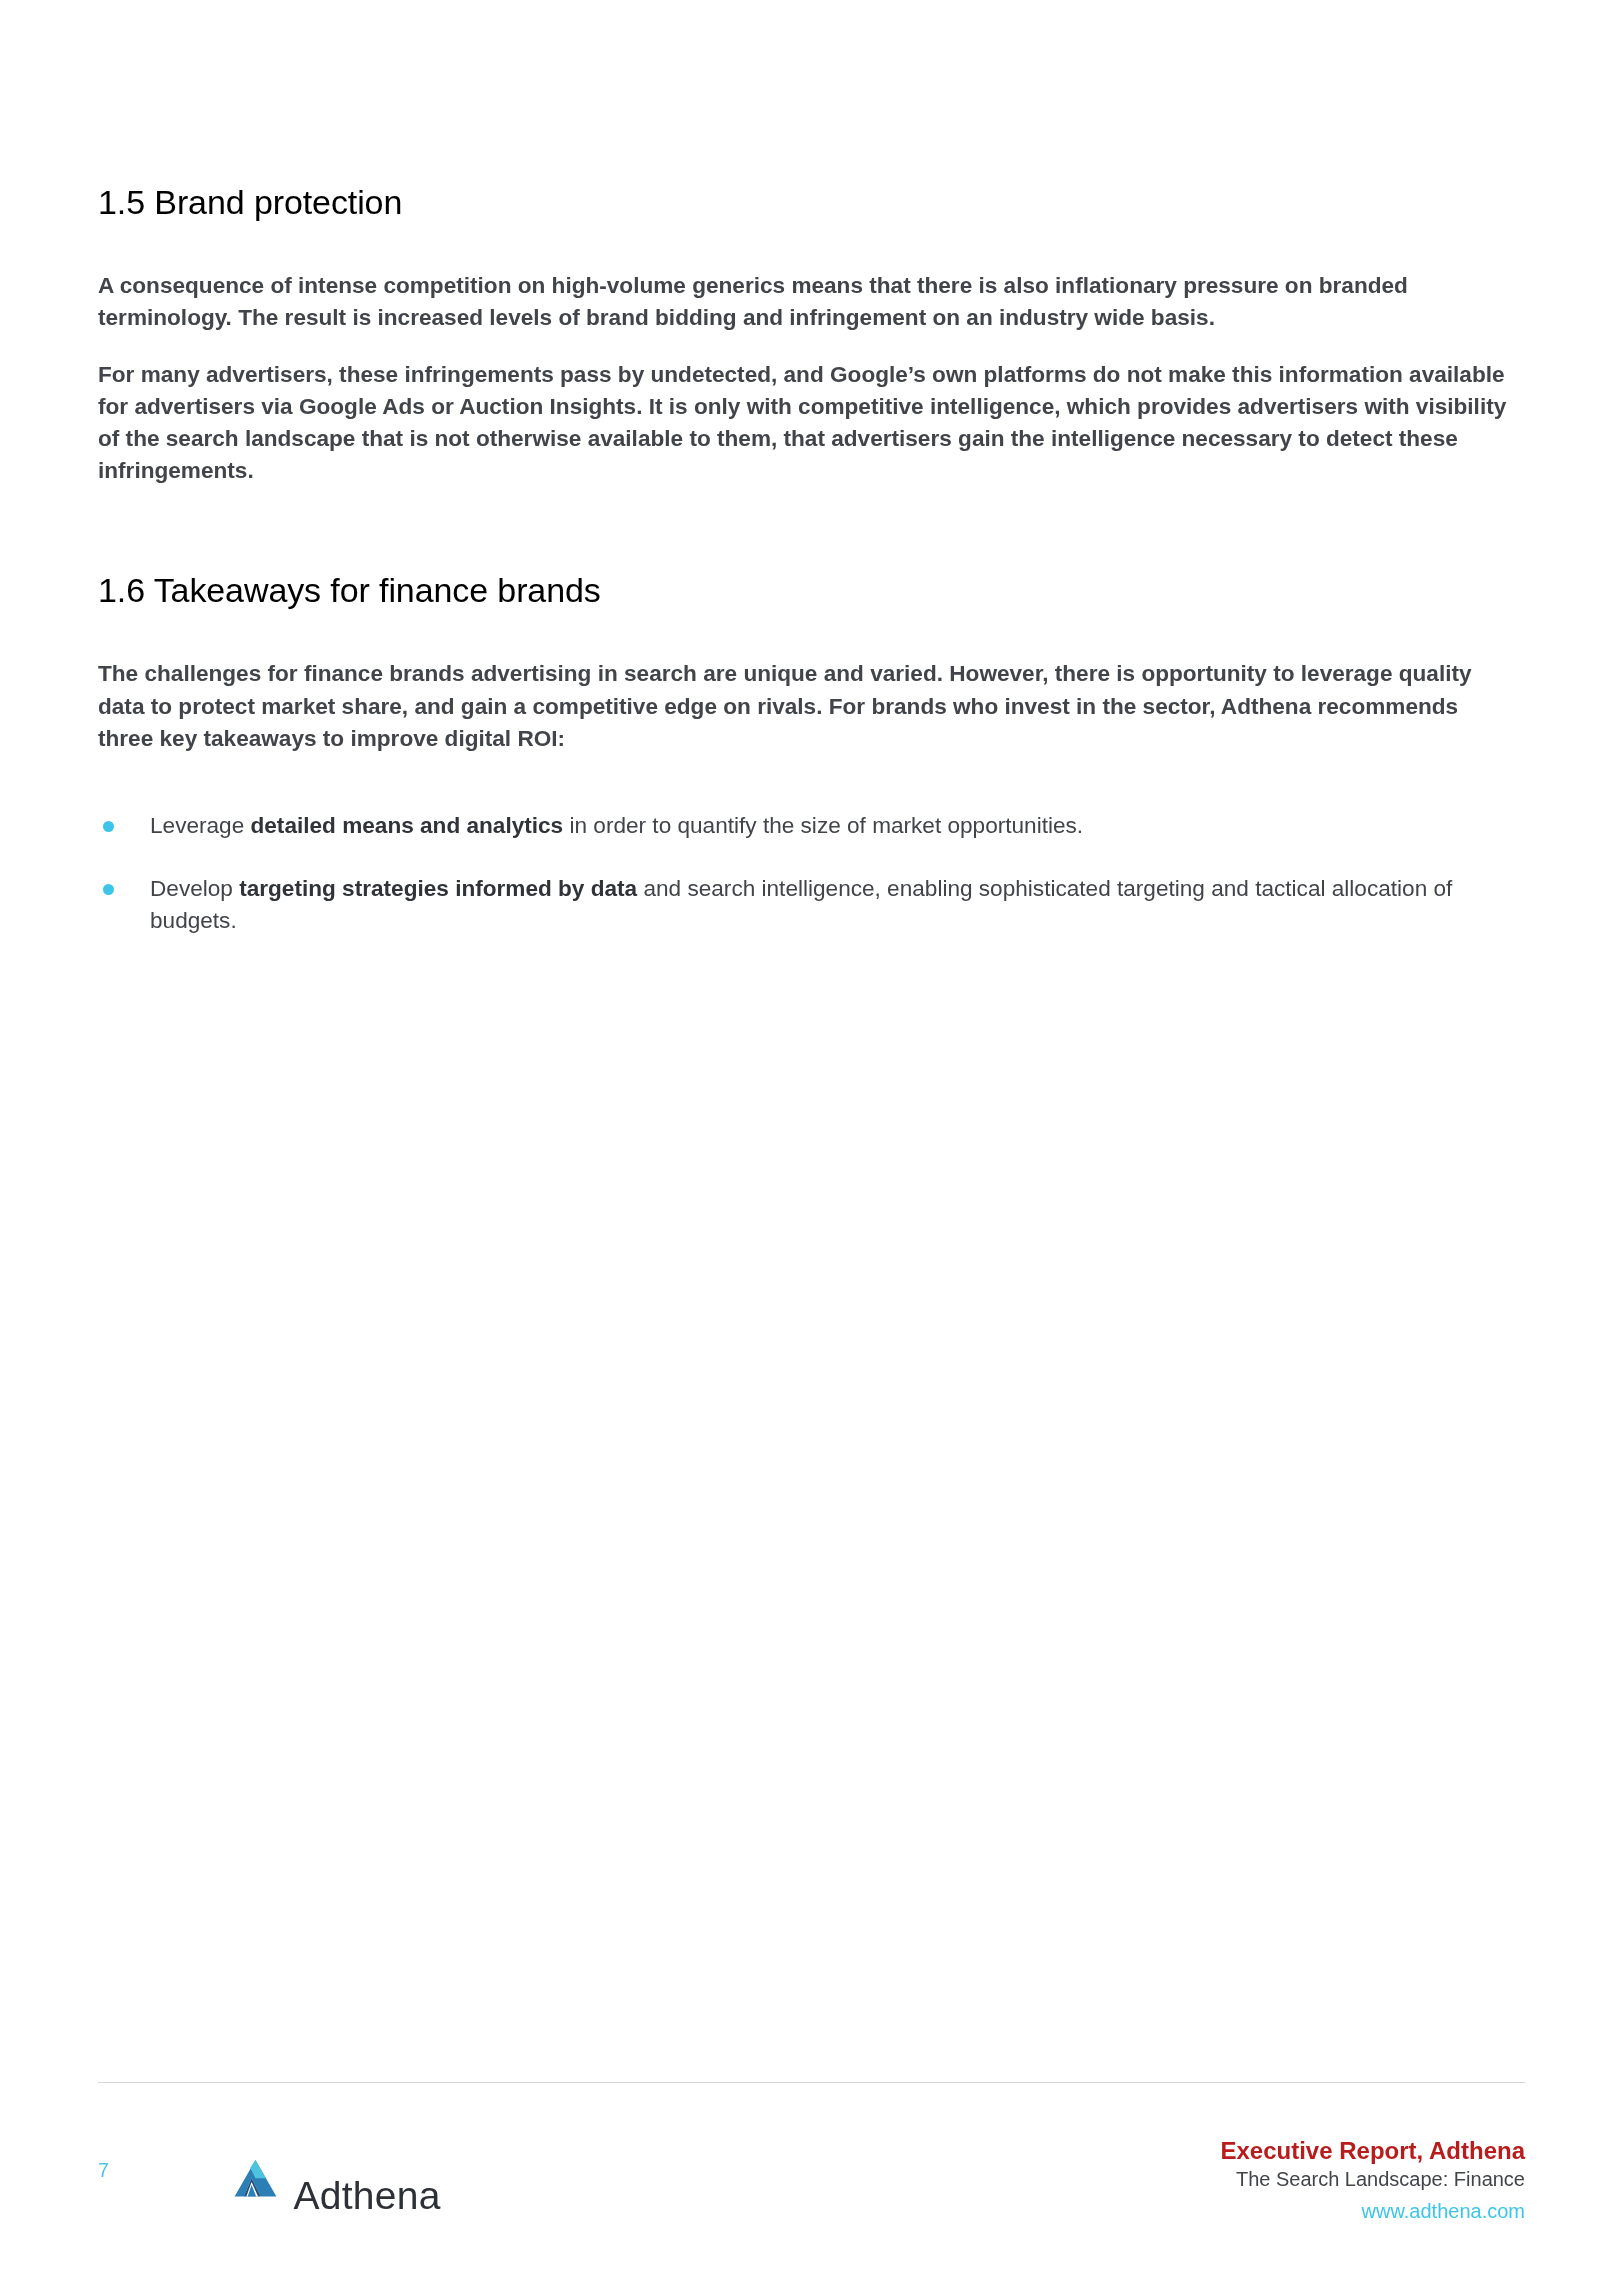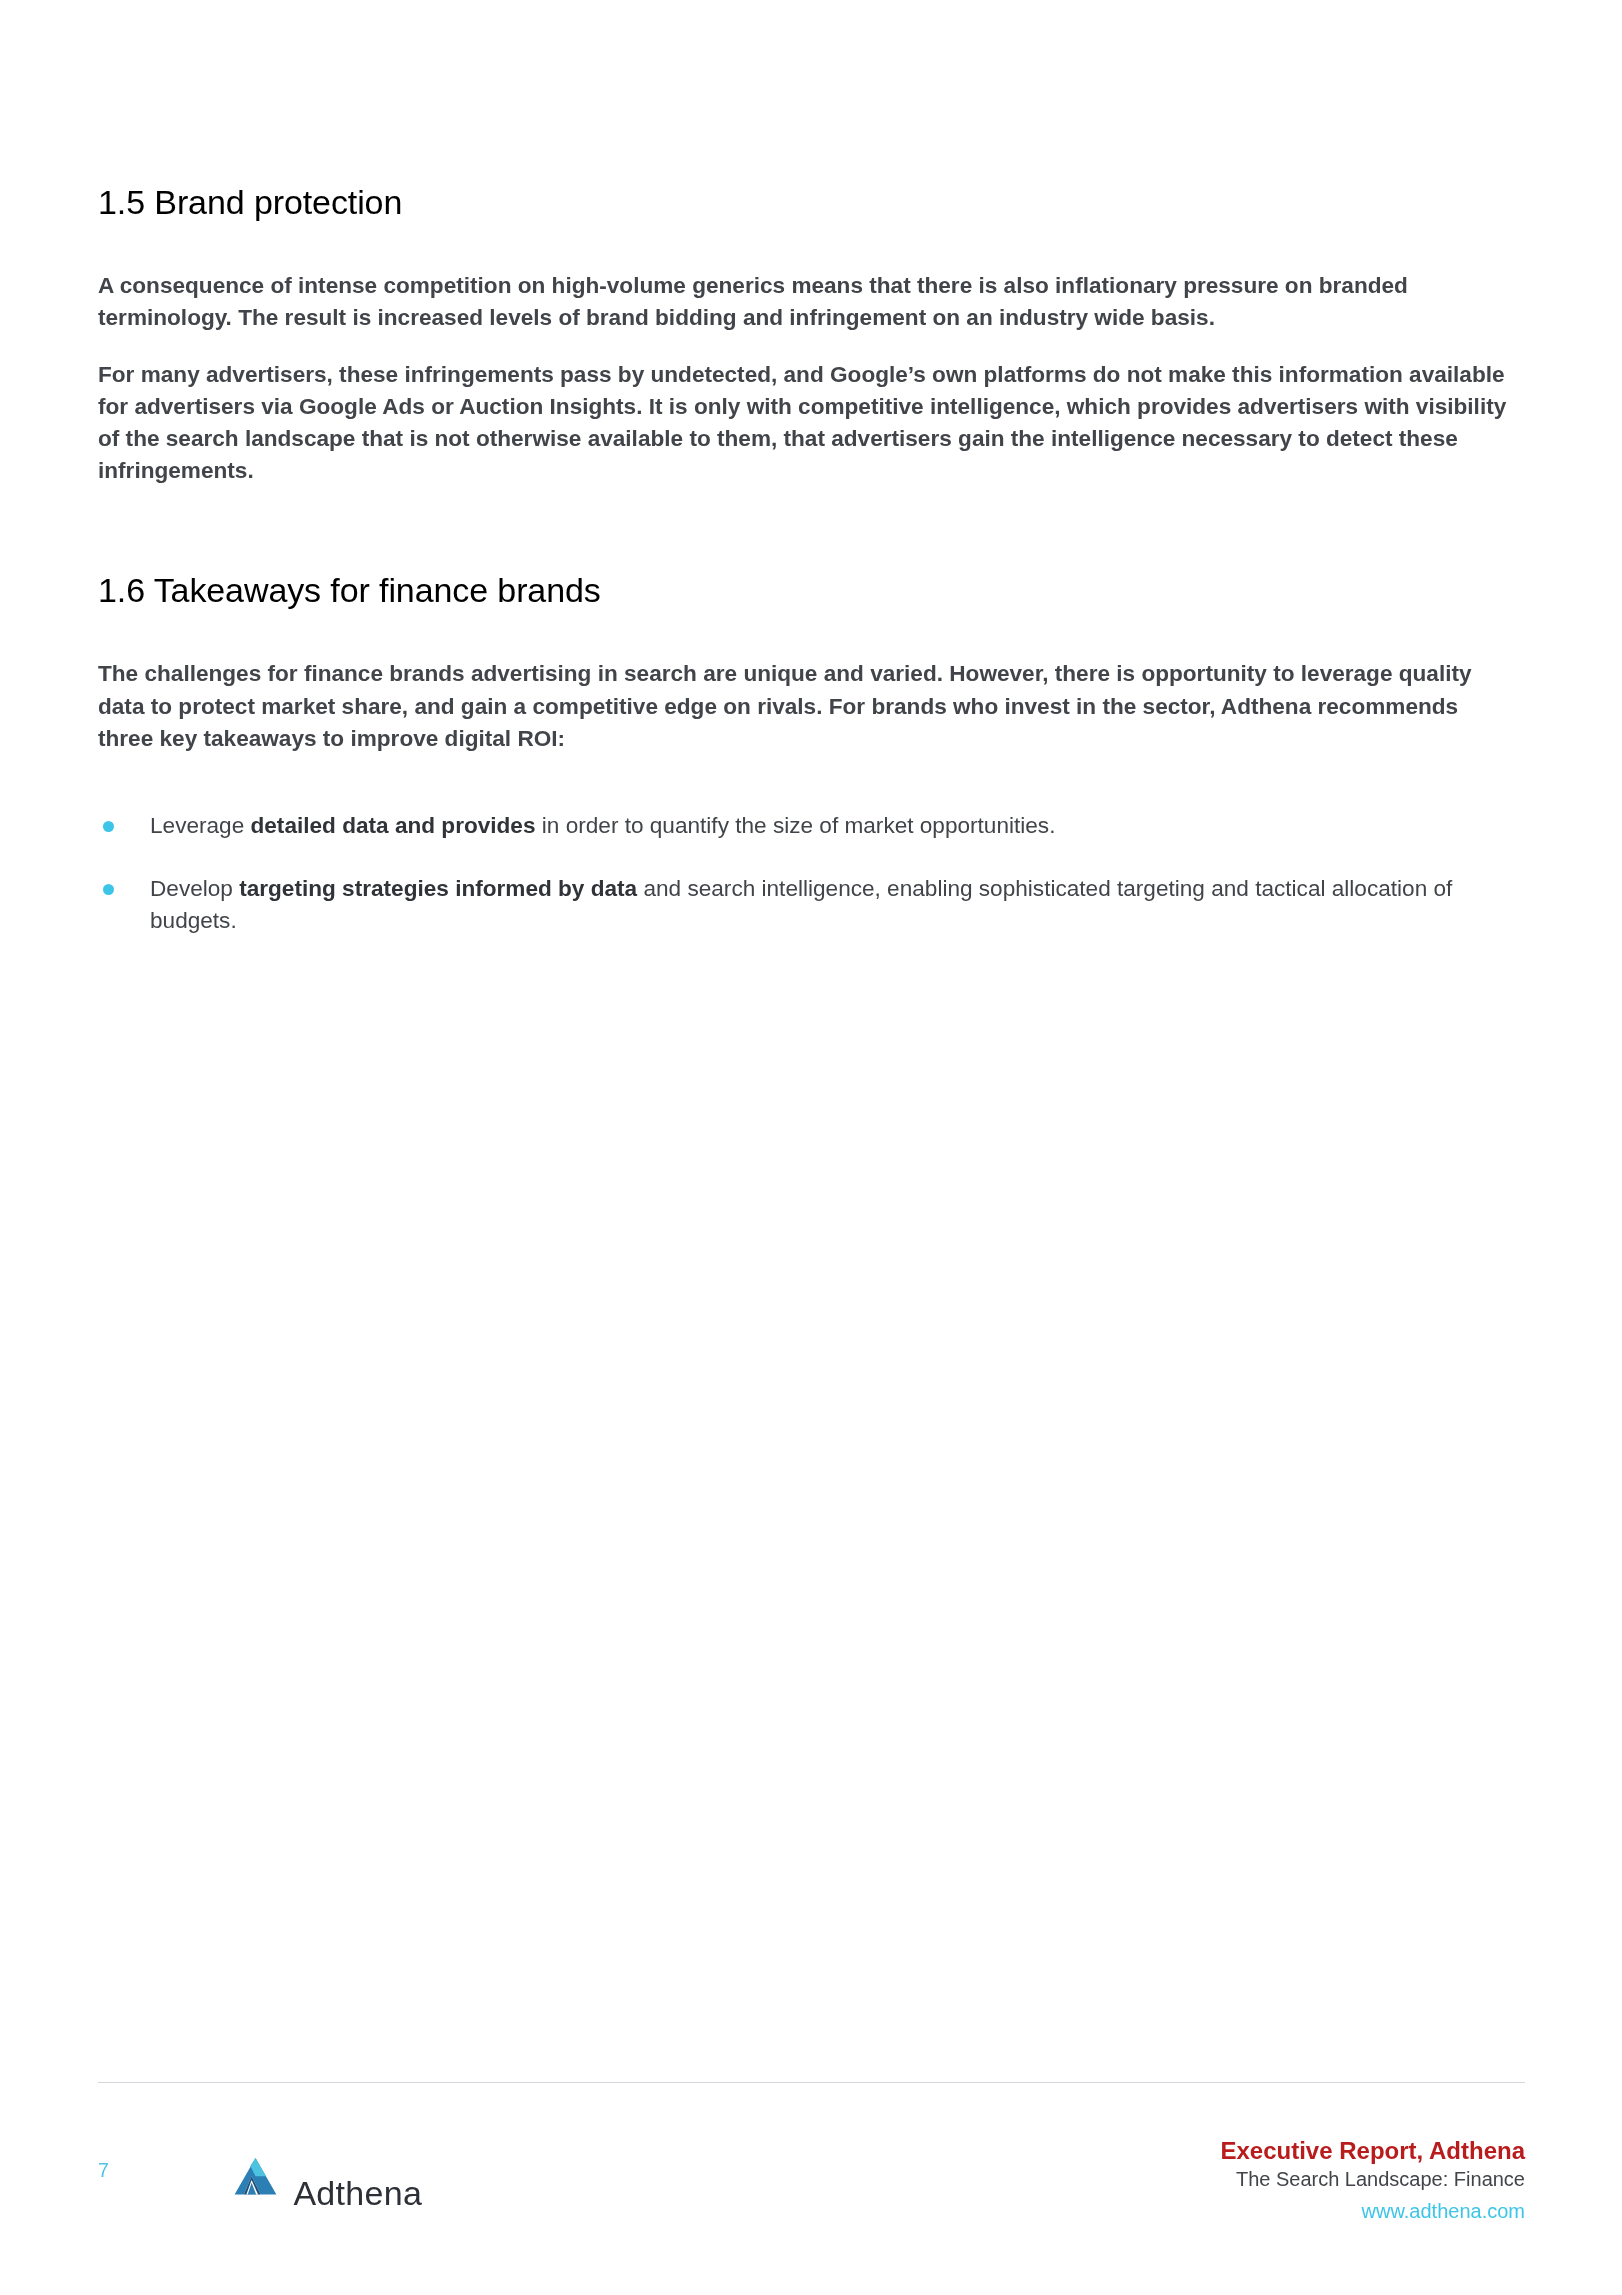--- a/index.html
+++ b/index.html
@@ -131,21 +131,21 @@
     top: 2141px;
     display: flex;
     align-items: center;
   }
   .logo-mark {
     width: 47px;
     height: 47px;
     margin-right: 14.4px;
   }
   .logo-text {
-    font-size: 34px;
+    font-size: 39px;
     color: #2d3036;
     letter-spacing: 0.3px;
     font-weight: 400;
     margin-top: 33px;
   }
   .footer-right {
     position: absolute;
     right: 98px;
     top: 2135px;
     text-align: right;
@@ -187,21 +187,21 @@
 
     <h2 class="section-heading">1.6 Takeaways for finance brands</h2>
     <div class="spacer-after-heading"></div>
     <p class="para">The challenges for finance brands advertising in search are unique and varied. However, there is opportunity to leverage quality data to protect market share, and gain a competitive edge on rivals. For brands who invest in the sector, Adthena recommends three key takeaways to improve digital ROI:</p>
 
     <div class="after-para-gap"></div>
 
     <ul class="bullet-list">
       <li class="bullet-item">
         <span class="bullet-dot"></span>
-        <span>Leverage </span><b>detailed data and provides</b><span> in order to quantify the size of market opportunities.</span>
+        <span>Leverage </span><b>detailed means and analytics</b><span> in order to quantify the size of market opportunities.</span>
       </li>
       <li class="bullet-item">
         <span class="bullet-dot"></span>
         <span>Develop </span><b>targeting strategies informed by data</b><span> and search intelligence, enabling sophisticated targeting and tactical allocation of budgets.</span>
       </li>
     </ul>
 
   </div>
 
   <div class="footer-rule"></div>

